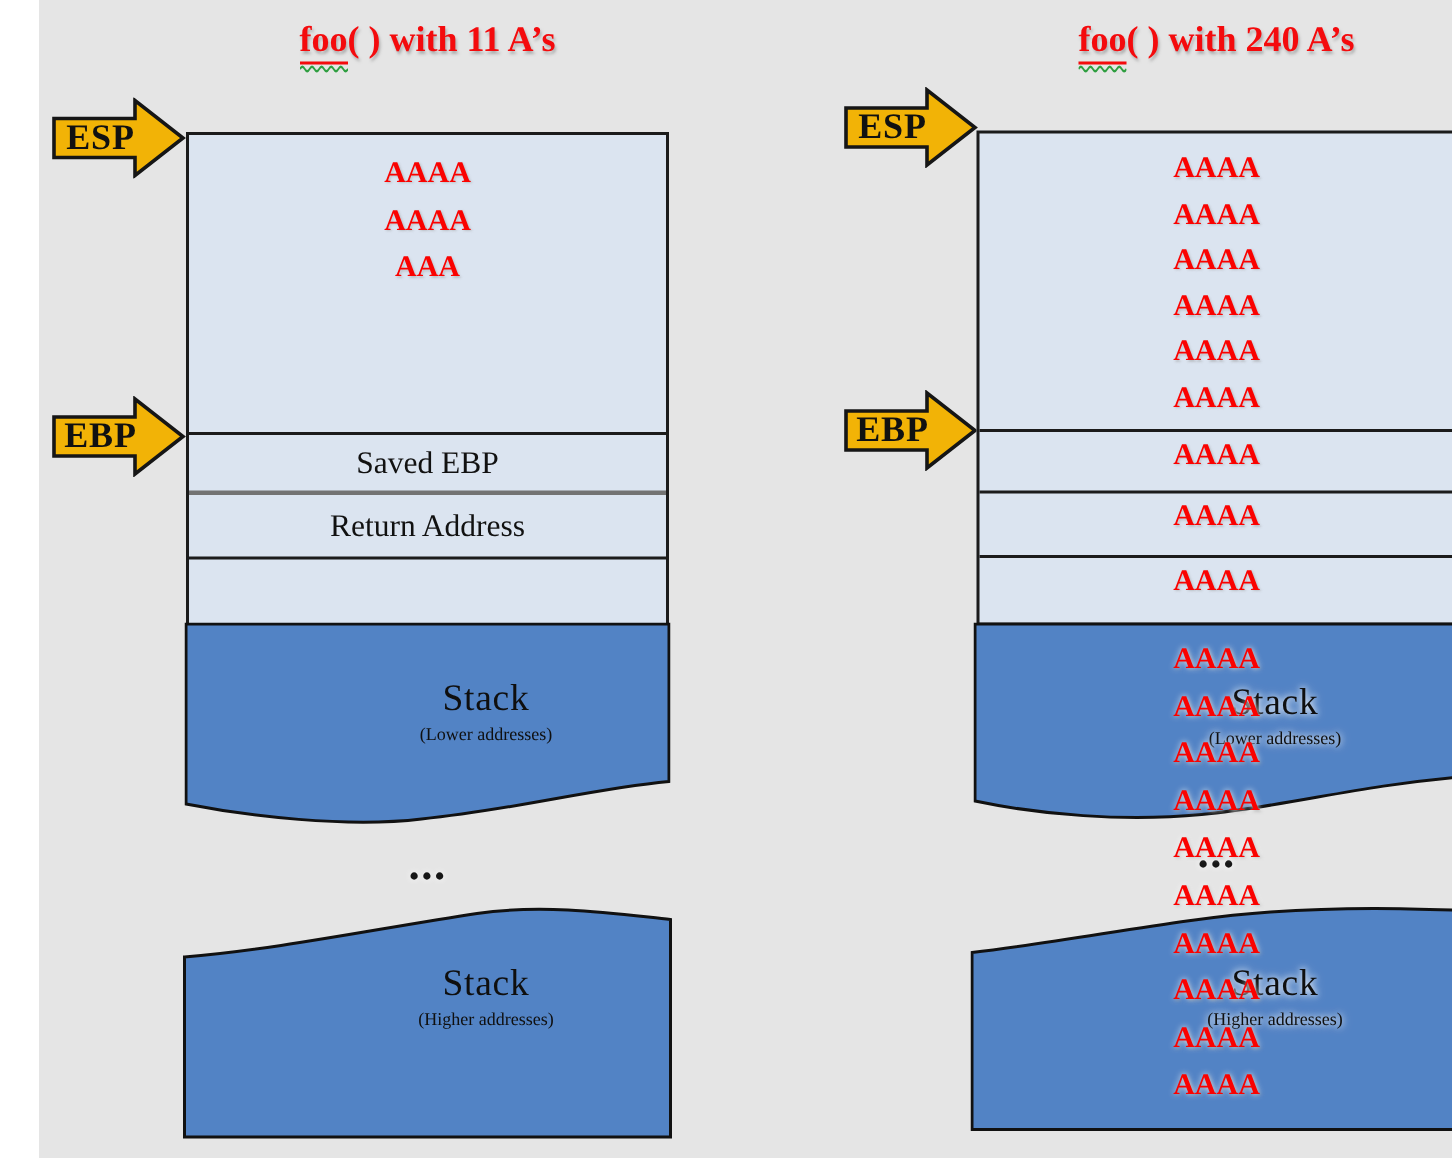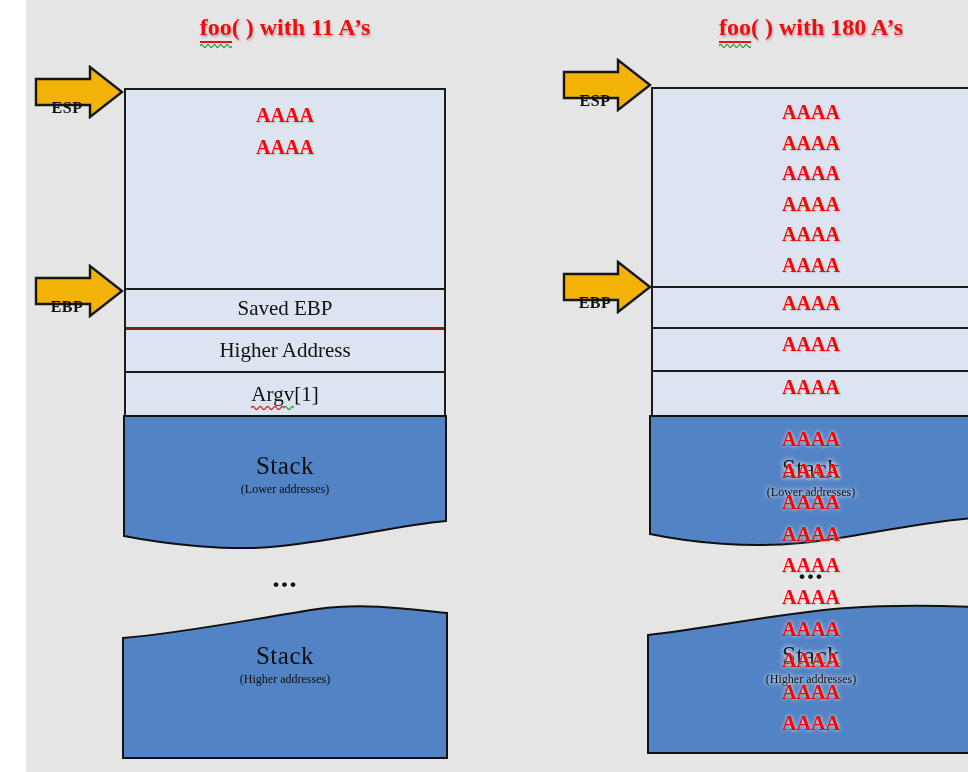--- a/index.html
+++ b/index.html
@@ -13,49 +13,49 @@
     font-size:24px;font-weight:bold;color:#f40b0d;
     text-shadow:1px 2px 2px rgba(130,130,130,0.55);
     white-space:nowrap;
   }
   .foo-wrap{position:relative;display:inline-block;border-bottom:2px solid #f40b0d;}
   .foo-wrap svg.squig{position:absolute;left:0;bottom:-8px;width:100%;height:6px;}
   
   .blk-arrow{position:absolute;width:90px;height:54px;}
   .blk-arrow svg{position:absolute;left:0;top:0;width:100%;height:100%;}
   .arrow-label{
-    position:absolute;left:4px;top:16px;width:58px;height:54px;
+    position:absolute;left:4px;top:0;width:58px;height:54px;
     display:flex;align-items:center;justify-content:center;
-    font-size:16px;font-weight:600;color:#111;letter-spacing:0.5px;
+    font-size:24px;font-weight:600;color:#111;letter-spacing:0.5px;
   }
   
   .membox{
     position:absolute;width:322px;height:330px;box-sizing:border-box;
     border:2px solid #1b1b1b;background:#dbe4f0;display:flex;flex-direction:column;
   }
   .buffer-region{box-sizing:border-box;border-bottom:2px solid #1b1b1b;text-align:center;}
   .buffer-left{flex:0 0 200px;padding-top:10px;line-height:31.5px;}
   .buffer-right{flex:0 0 199px;padding-top:8px;line-height:30.6px;}
   .a-line{
     color:#fa0200;font-weight:bold;font-size:20px;
     text-shadow:1px 1px 1.5px rgba(150,150,150,0.45);
   }
   .mrow{
     box-sizing:border-box;display:flex;align-items:center;justify-content:center;
     font-size:21px;color:#111;border-bottom:2px solid #1b1b1b;
   }
   .mrow.last{border-bottom:none;flex:1 1 auto;}
-  .mrow.thickline{border-bottom:3px solid #7f1d1d;}
+  .mrow.thickline{border-bottom:3px solid #737373;}
   .mrow.overwritten{align-items:flex-start;padding-top:4px;}
   .argv-wrap{position:relative;display:inline-block;}
   .argv-wrap svg.squig{position:absolute;left:0;bottom:-4px;width:100%;height:6px;}
   
   .stack-svg{position:absolute;}
   .stack-label{
-    position:absolute;width:322px;text-align:center;color:#0f0f0f;z-index:2;
+    position:absolute;width:322px;text-align:center;color:#0f0f0f;z-index:2;padding-left:39px;
   }
   .stack-label .s-big{font-size:25px;letter-spacing:0.5px;line-height:28px;}
   .stack-label .s-small{font-size:12px;line-height:19px;}
   .glowtxt{text-shadow:0 0 4px rgba(255,255,255,0.9),0 0 7px rgba(255,255,255,0.7);}
   .ellipsis{
     position:absolute;width:322px;text-align:center;
     font-size:30px;font-weight:bold;color:#161616;letter-spacing:1px;z-index:2;
     text-shadow:0 0 5px rgba(255,255,255,0.9);
   }
   
@@ -97,36 +97,27 @@
       <svg viewBox="0 0 90 54">
         <polygon points="2,14 56,14 56,2 88,27 56,52 56,40 2,40" fill="#f2b306" stroke="#161616" stroke-width="2.4" stroke-linejoin="miter"></polygon>
       </svg>
       <span class="arrow-label">EBP</span>
     </div>
 
     <div class="membox" style="left:98px;top:88px;">
       <div class="buffer-region buffer-left">
           <div class="a-line">AAAA</div>
           <div class="a-line">AAAA</div>
+          <div class="a-line">AAA</div>
         </div>
       <div class="mrow thickline" style="flex:0 0 40px;">
         <span>Saved EBP</span>
       </div>
       <div class="mrow" style="flex:0 0 43px;">
-        <span>Higher Address</span>
-      </div>
-      <div class="mrow last">
-        <span class="argv-wrap">
-          <span>Argv</span>
-          <svg class="squig" viewBox="0 0 58 6" preserveAspectRatio="none">
-            <path d="M0 3 Q2.5 0 5 3 T10 3 T15 3 T20 3 T25 3 T30 3 T35 3 T40 3 T45 3" fill="none" stroke="#e0261a" stroke-width="1.6"></path>
-            <path d="M44 3 Q46.5 0 49 3 T54 3 T58 3" fill="none" stroke="#2f9e41" stroke-width="1.6"></path>
-          </svg>
-        </span>
-          <span>[1]</span>
+        <span>Return Address</span>
       </div>
     </div>
 
     <svg class="stack-svg" style="left:97px;top:415px;" width="324" height="140" viewBox="0 0 324 140">
       <path d="M1,1 H323 V106 C270,111 225,124 158,131 C108,137 42,129 1,121 Z" fill="#5283c5" stroke="#111" stroke-width="2"></path>
     </svg>
     <div class="stack-label" style="left:98px;top:452px;">
       <div class="s-big">Stack</div>
       <div class="s-small">(Lower addresses)</div>
     </div>
@@ -143,21 +134,21 @@
   </section>
 
   <section>
 
     <div class="dtitle" style="left:625px;width:320px;">
       <span class="foo-wrap">
         <span>foo</span>
         <svg class="squig" viewBox="0 0 50 6" preserveAspectRatio="none">
           <path d="M0 3 Q2.5 0 5 3 T10 3 T15 3 T20 3 T25 3 T30 3 T35 3 T40 3 T45 3 T50 3" fill="none" stroke="#2f9e41" stroke-width="1.6"></path>
         </svg>
-      </span><span>( ) with 180 A’s</span>
+      </span><span>( ) with 240 A’s</span>
     </div>
 
     <div class="blk-arrow" style="left:536px;top:58px;">
       <svg viewBox="0 0 90 54">
         <polygon points="2,14 56,14 56,2 88,27 56,52 56,40 2,40" fill="#f2b306" stroke="#161616" stroke-width="2.4" stroke-linejoin="miter"></polygon>
       </svg>
       <span class="arrow-label">ESP</span>
     </div>
 
     <div class="blk-arrow" style="left:536px;top:260px;">

